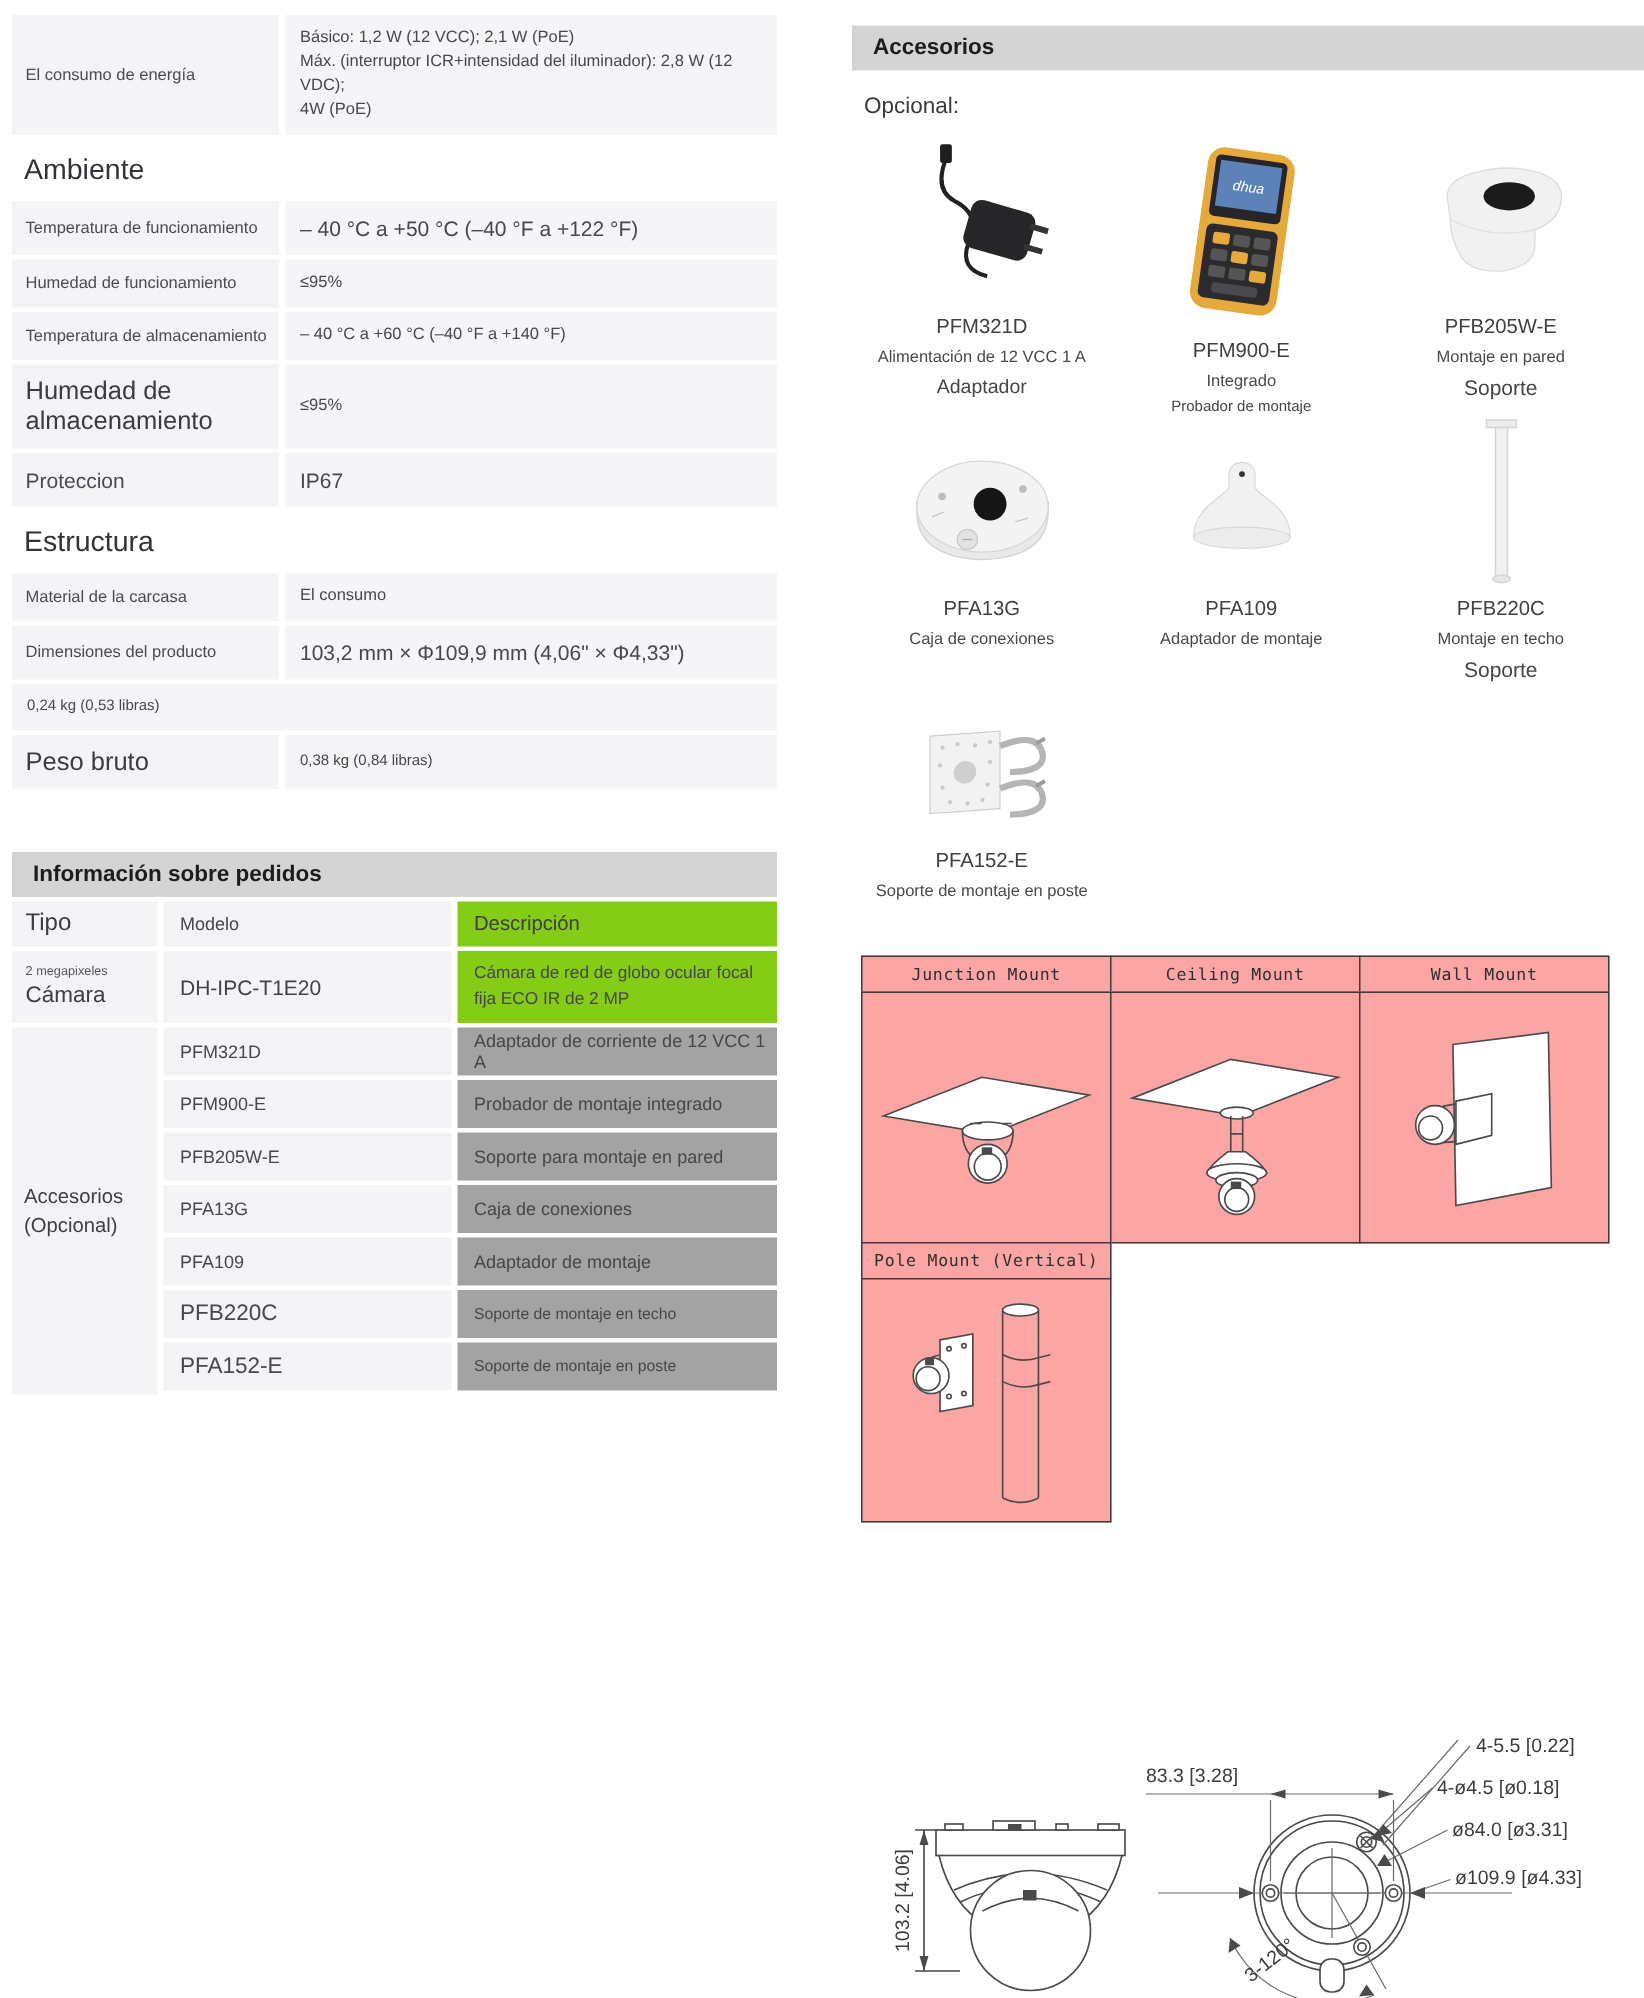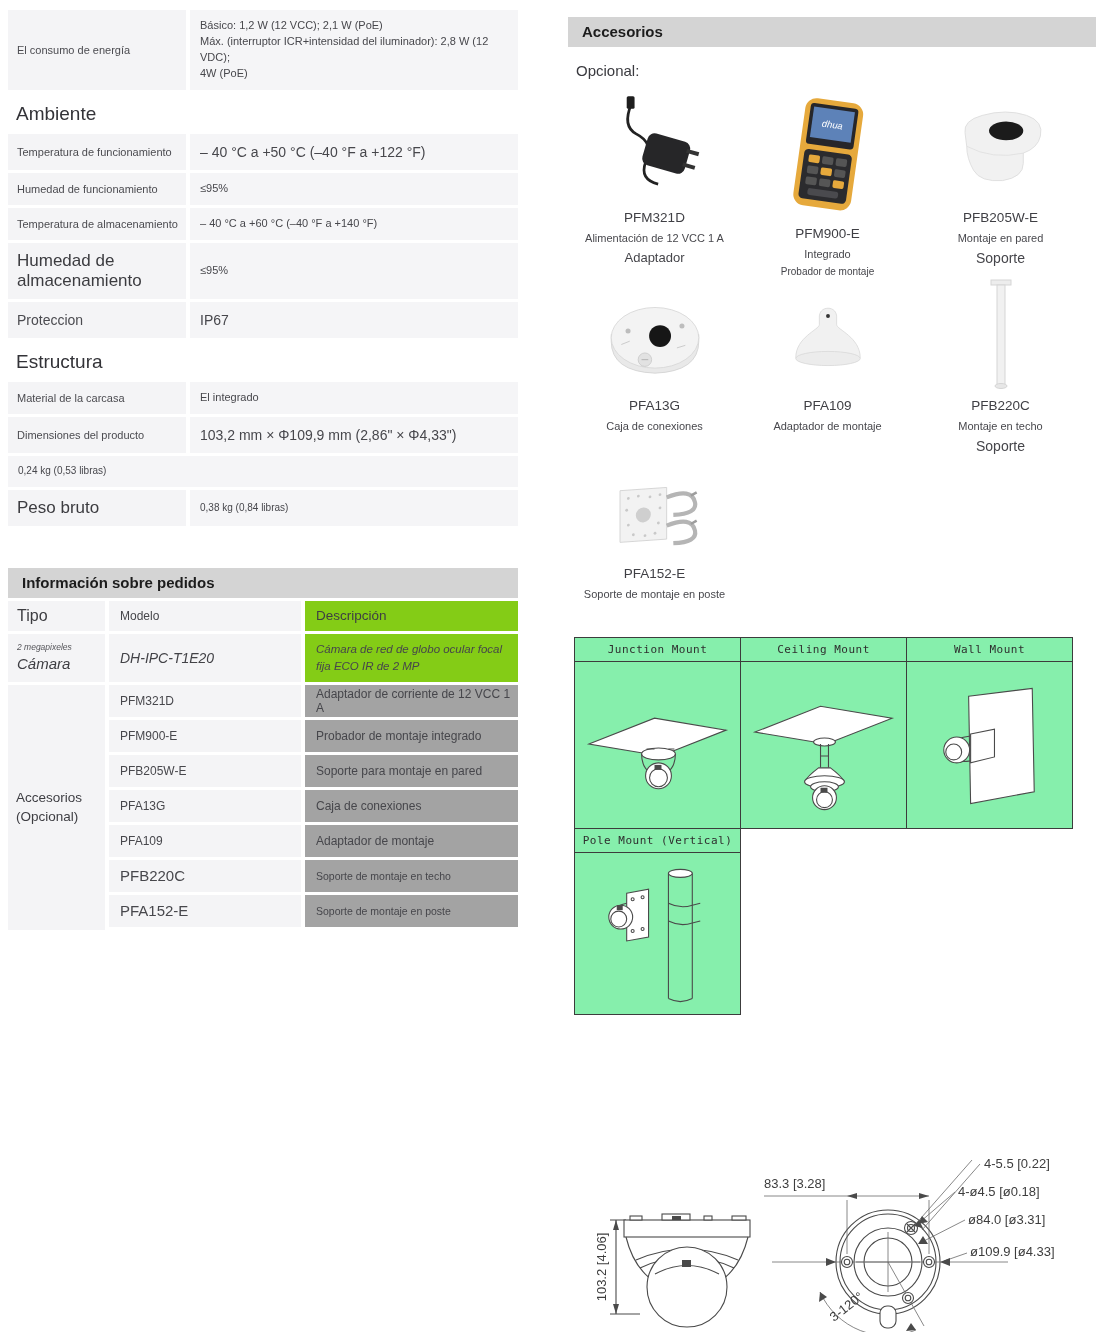--- a/index.html
+++ b/index.html
@@ -23,21 +23,21 @@
   .section-heading{font-size:19px;color:#333338;margin:13px 0 9px 8px;font-weight:400;}
   
   .order-section{margin-top:42px;}
   .ord-head{display:flex;margin:3px 0;}
   .ord-c1{width:97px;margin-right:4px;background:#f4f4f6;box-sizing:border-box;padding:6px 4px 6px 9px;}
   .ord-c2{width:192px;margin-right:4px;background:#f4f4f6;box-sizing:border-box;padding:6px 4px 6px 11px;}
   .ord-c3{flex:1;background:#84cc16;box-sizing:border-box;padding:6px 4px 6px 11px;}
   .ord-head .ord-c1{font-size:16px;color:#3c3c40;}
   .ord-head .ord-c2{font-size:12px;display:flex;align-items:center;}
   .ord-head .ord-c3{font-size:13.5px;display:flex;align-items:center;color:#3e3e43;}
-  .ord-row{display:flex;margin-bottom:3px;min-height:48px;font-style:italic;}
+  .ord-row{display:flex;margin-bottom:3px;min-height:48px;}
   .ord-row .ord-c2{display:flex;align-items:center;font-size:14px;color:#424247;}
   .ord-row .ord-c3{display:flex;align-items:center;font-size:11.5px;line-height:1.5;}
   .tiny-type{font-size:8.5px;color:#55555a;margin-top:2px;}
   .cam-type{font-size:15px;color:#3d3d42;margin-top:3px;}
   .ord-acc{display:flex;}
   .acc-type-cell{width:97px;margin-right:4px;background:#f4f4f6;display:flex;align-items:center;
                  padding-left:8px;box-sizing:border-box;font-size:13.5px;line-height:1.45;color:#3e3e43;}
   .acc-rows{flex:1;}
   .acc-row{display:flex;margin-bottom:3px;min-height:32px;}
   .acc-row .m-cell{width:192px;margin-right:4px;background:#f4f4f6;display:flex;align-items:center;
@@ -56,21 +56,21 @@
   .acc-name{font-size:13.5px;color:#3f3f44;margin-top:6px;}
   .acc-l2{font-size:11px;margin-top:7px;color:#48484d;}
   .acc-l3{font-size:13px;margin-top:6px;color:#45454a;}
   .acc-l3.xs{font-size:10px;}
   .acc-l3.md{font-size:14px;}
   
   .mount-table{position:absolute;left:7px;top:638px;width:500px;
                display:grid;grid-template-columns:166px 166px 166px;
                grid-template-rows:24px 167px 24px 162px;}
   .mt-cell{border:1px solid #3c3c3c;margin-left:-1px;margin-top:-1px;box-sizing:content-box;
-           background:#86efac;}
+           background:#fca5a5;}
   .mt-h{display:flex;align-items:center;justify-content:center;
         font-family:"DejaVu Sans Mono",monospace;font-size:11px;color:#2e2e2e;letter-spacing:0.5px;}
   .mt-b{display:flex;align-items:center;justify-content:center;}
   
   .dim-bar{position:absolute;left:0;top:1063px;width:520px;}
   .dim-svg{position:absolute;left:0;top:1140px;}
   .dim-text{font-family:"Liberation Sans",sans-serif;font-size:13px;fill:#3d3d3d;}
   .cad{stroke:#4a4a4a;stroke-width:1.1;fill:none;}
   .cadf{fill:#4a4a4a;stroke:none;}
   .thin{stroke:#6a6a6a;stroke-width:0.8;fill:none;}
@@ -119,26 +119,26 @@
           <div class="spec-label md">Proteccion</div>
           <div class="spec-value md">IP67</div>
         </div>
       </div>
 
     <div class="section-heading">Estructura</div>
     <div>
 
         <div class="spec-row">
           <div class="spec-label sm">Material de la carcasa</div>
-          <div class="spec-value sm">El integrado</div>
+          <div class="spec-value sm">El consumo</div>
         </div>
 
         <div class="spec-row">
           <div class="spec-label sm">Dimensiones del producto</div>
-          <div class="spec-value md">103,2 mm × Φ109,9 mm (2,86" × Φ4,33")</div>
+          <div class="spec-value md">103,2 mm × Φ109,9 mm (4,06" × Φ4,33")</div>
         </div>
 
         <div class="spec-row">
           <div class="spec-value xs">0,24 kg (0,53 libras)</div>
         </div>
 
         <div class="spec-row">
           <div class="spec-label lg">Peso bruto</div>
           <div class="spec-value xs">0,38 kg (0,84 libras)</div>
         </div>

